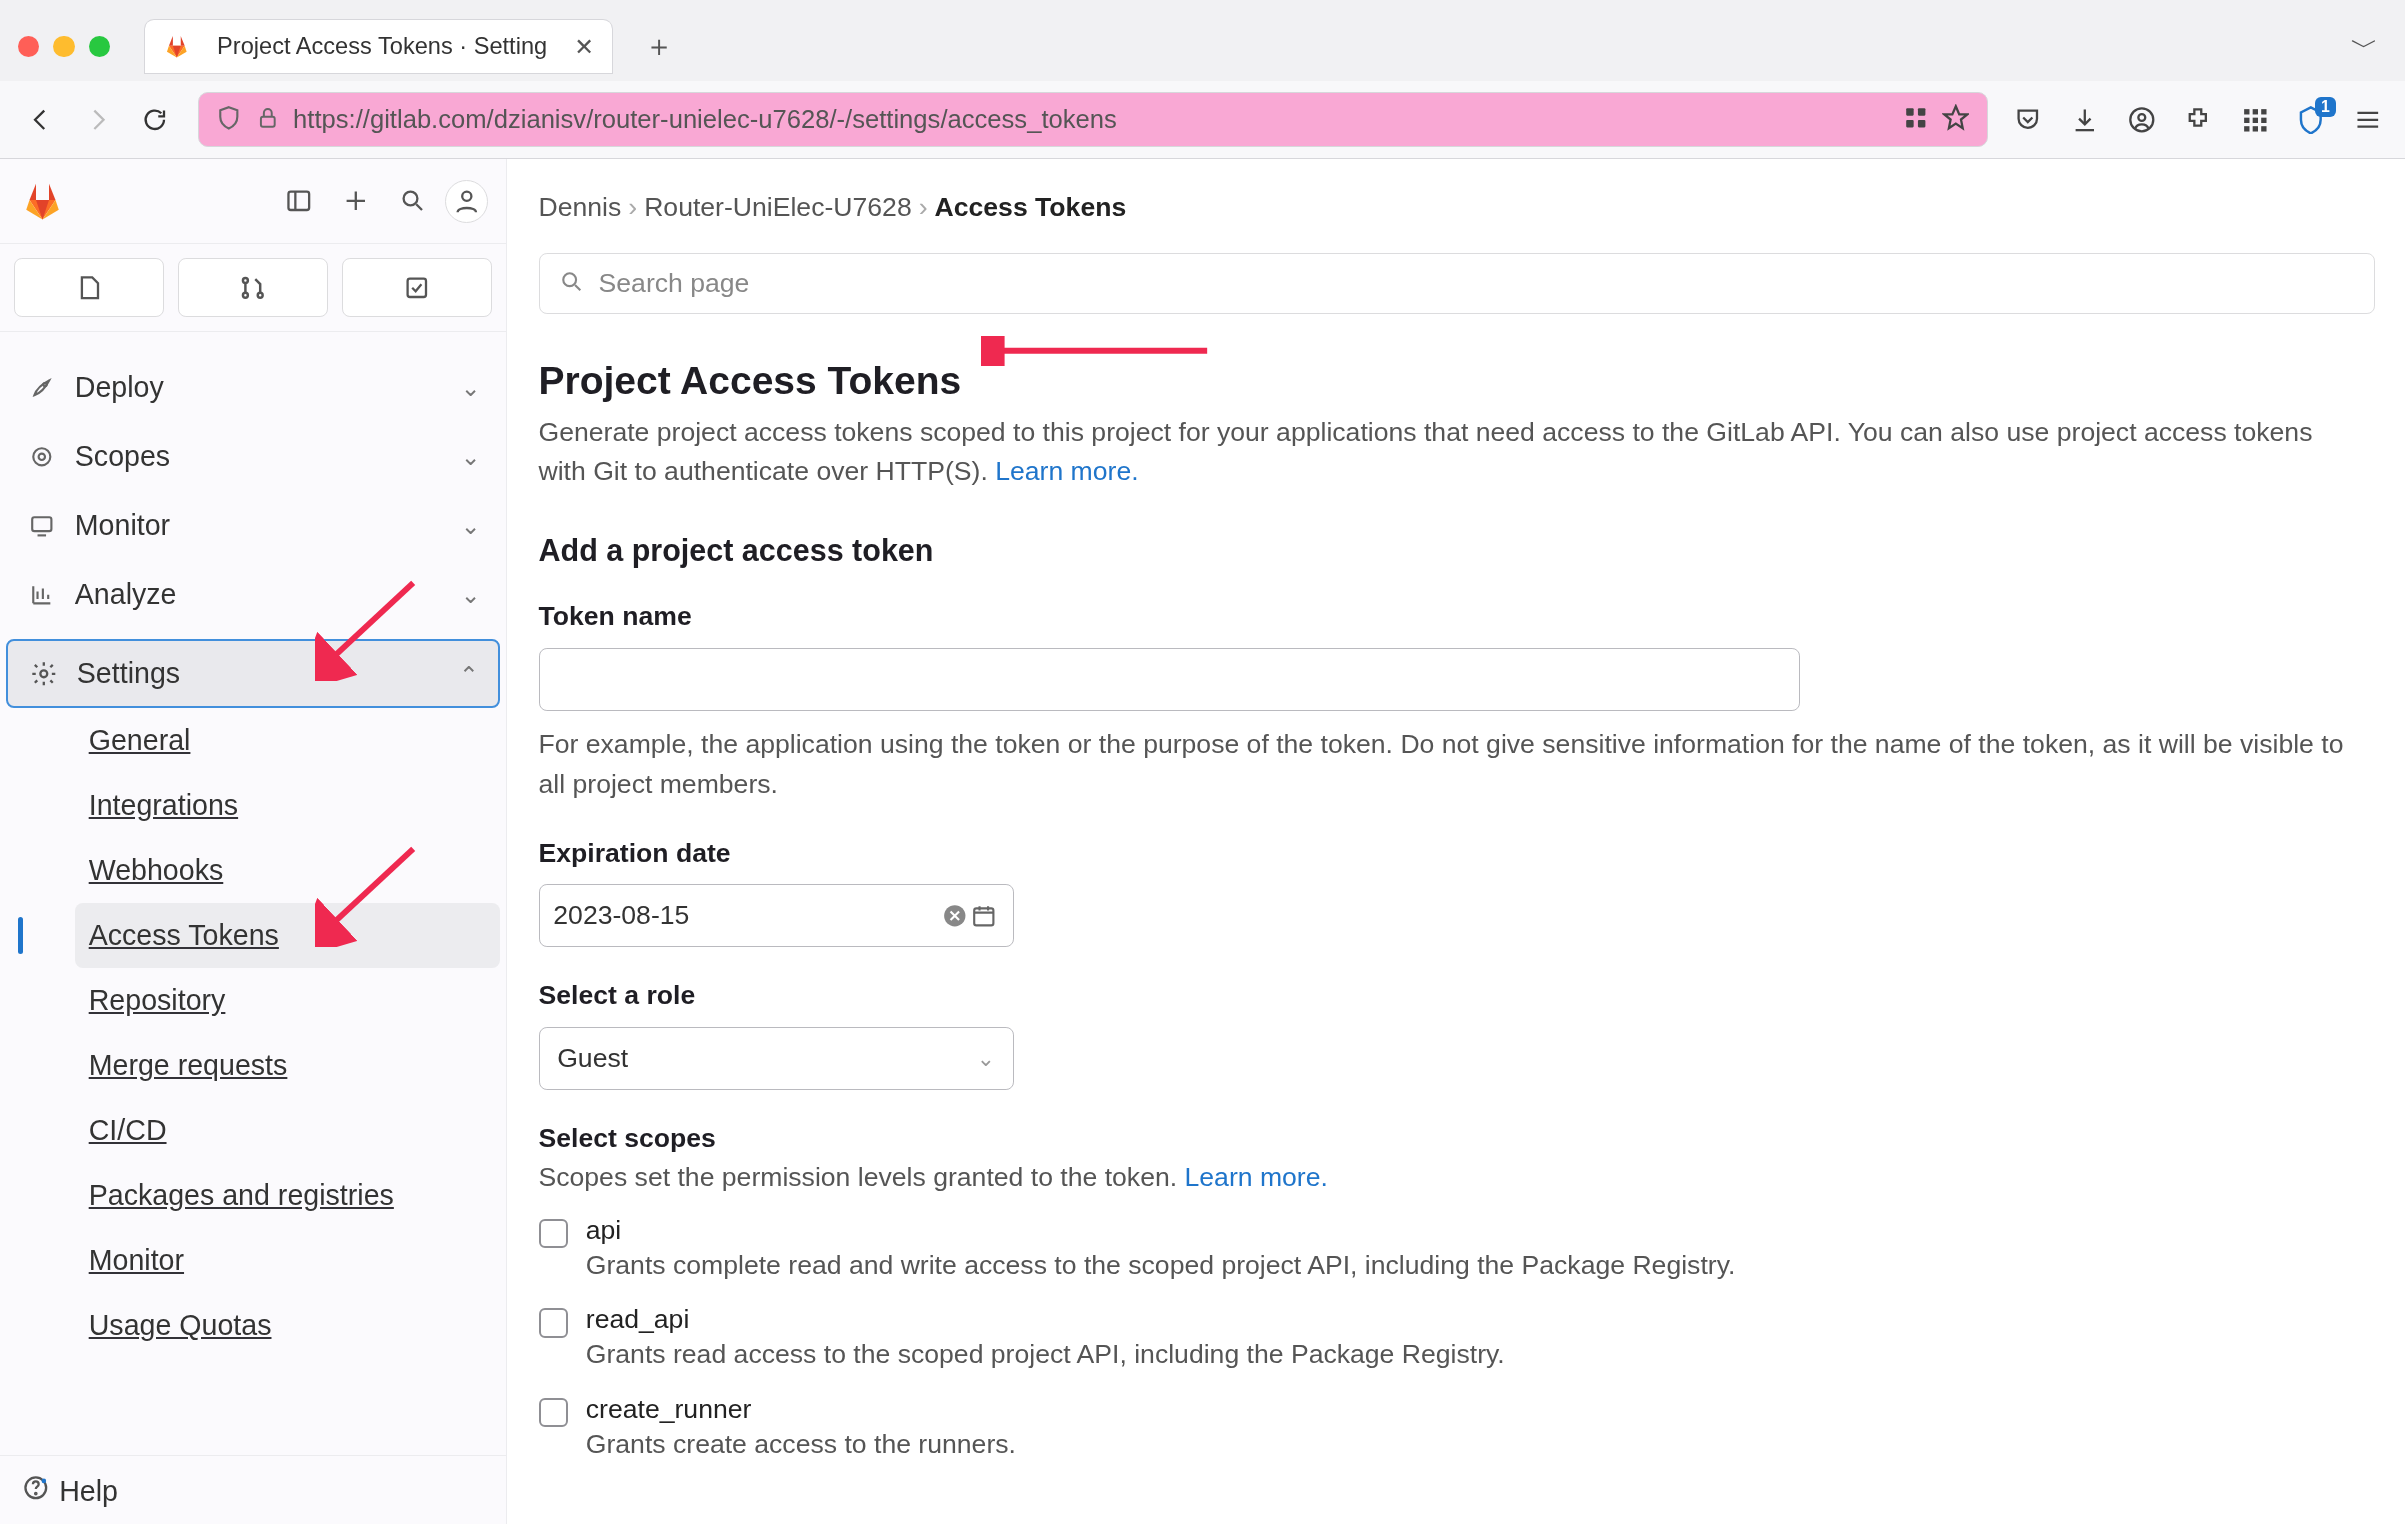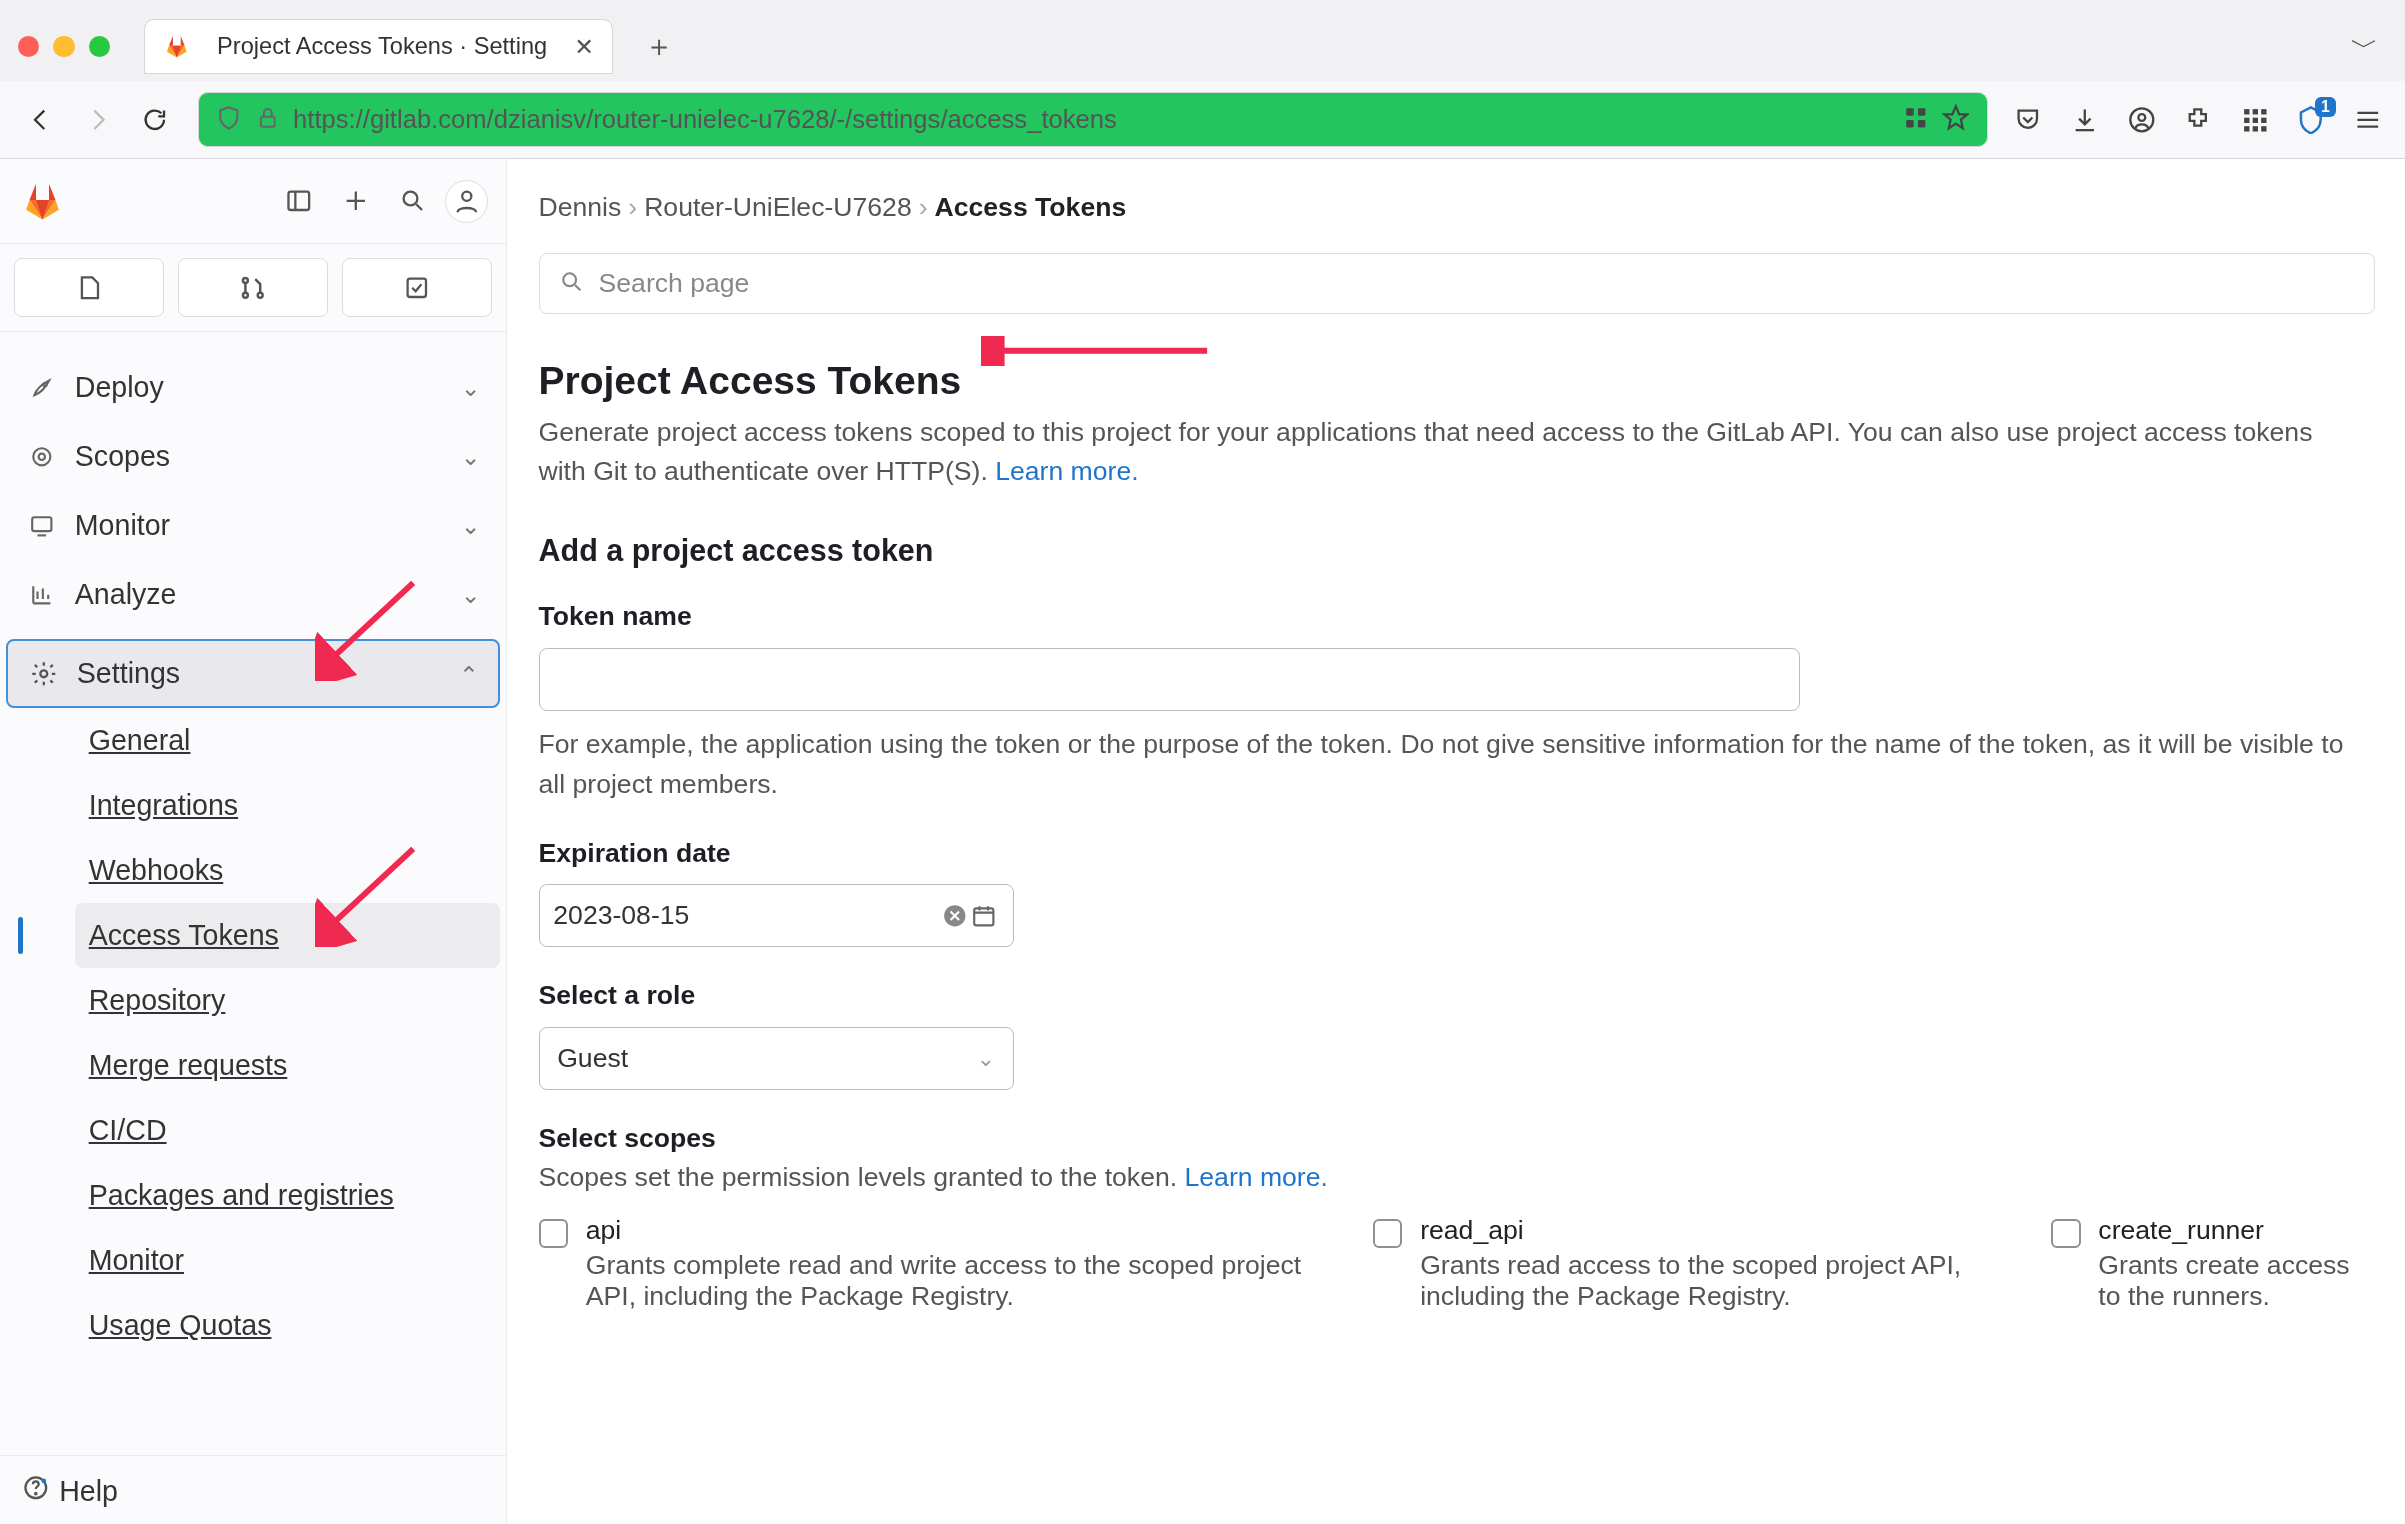--- a/index.html
+++ b/index.html
@@ -52,21 +52,21 @@
     display:flex; align-items:center; gap:17.7px;
     height: 77px;
     padding: 0 21.7px;
     background: #f8f8fa;
   }
   .nav-btn { width:39px; height:39px; display:flex; align-items:center; justify-content:center; color:#333; }
   .nav-btn.disabled { color:#bbb; }
   .url-bar {
     flex:1;
     display:flex; align-items:center; gap:13.8px;
-    background:#22c55e;
+    background:#f9a8d4;
     border:1px solid #d7d7db;
     border-radius: 9.9px;
     height: 55px;
     padding: 0 17.7px;
     margin: 0 5.9px;
   }
   .url-bar .url-text { color:#555; font-size:25.6px; flex:1; white-space:nowrap; overflow:hidden; }
   .tool-icons { display:flex; gap:23.6px; align-items:center; }
   .tool-icons .icon { width:33px; height:33px; display:flex; align-items:center; justify-content:center; color:#444; position:relative; }
   .badge {
@@ -292,21 +292,21 @@
     background:#fff;
   }
   .select-wrap .sel-val { flex:1; font-size:26.6px; color:#333; }
   .select-wrap .sel-caret { color:#999; font-size:21.7px; }
 
   .scopes-desc {
     font-size:26.6px; color:#555; margin-top:7.9px;
   }
   .scopes-desc a { color:#1f75cb; text-decoration:none; }
 
-  .scope-list { margin-top: 21.7px; display:flex; flex-direction:row; gap: 23.6px; }
+  .scope-list { margin-top: 21.7px; display:flex; flex-direction:column; gap: 23.6px; }
   .scope {
     display:flex; align-items:flex-start; gap:17.7px;
   }
   .scope .cb {
     width:29.6px; height:29.6px;
     border:2px solid #8f8f94;
     border-radius:5.9px;
     margin-top:3.9px;
     flex-shrink:0;
     background:#fff;

